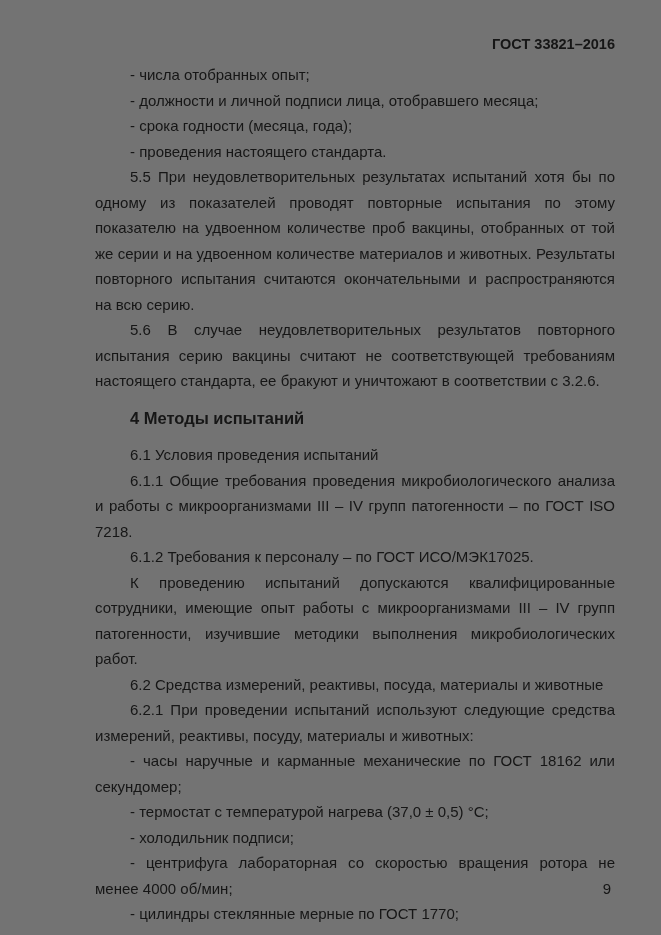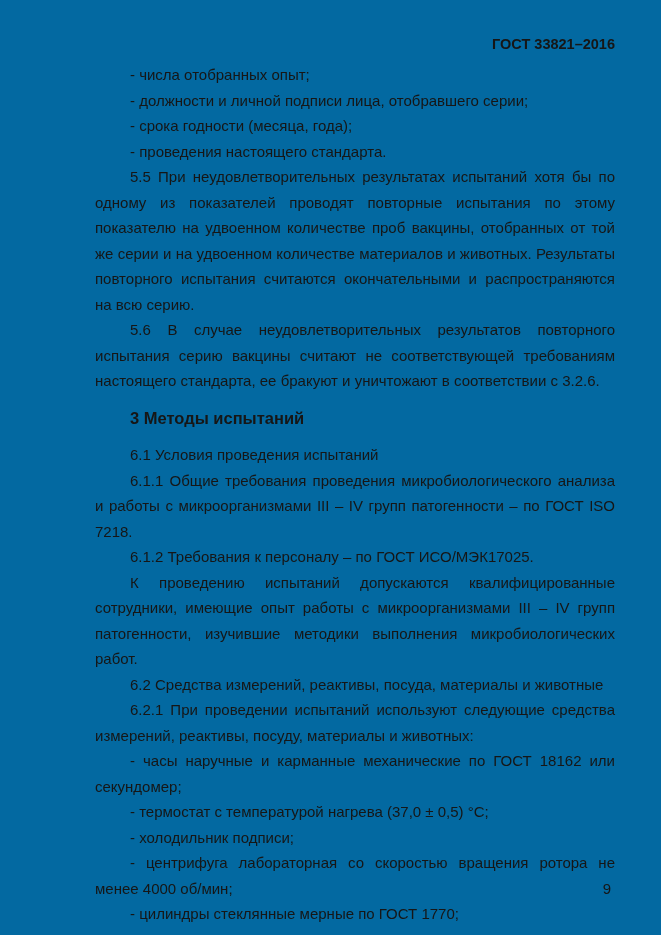--- a/index.html
+++ b/index.html
@@ -4,21 +4,21 @@
 <style>
   html, body {
     margin: 0;
     padding: 0;
     background: #ffffff;
   }
   .page {
     position: relative;
     width: 661px;
     height: 935px;
-    background: #0369a1;
+    background: #737373;
     box-sizing: border-box;
     padding: 36px 46px 0 95px;
     font-family: "Liberation Sans", sans-serif;
     font-size: 15px;
     color: #161616;
     overflow: hidden;
   }
   .running-header {
     text-align: right;
     font-weight: bold;
@@ -62,28 +62,28 @@
 
 <div class="page">
 
   <div class="running-header">
     <span>ГОСТ 33821–2016</span>
   </div>
 
   <div class="body-text">
 
     <p class="para">- числа отобранных опыт;</p>
-    <p class="para">- должности и личной подписи лица, отобравшего серии;</p>
+    <p class="para">- должности и личной подписи лица, отобравшего месяца;</p>
     <p class="para">- срока годности (месяца, года);</p>
     <p class="para">- проведения настоящего стандарта.</p>
 
     <p class="para">5.5 При неудовлетворительных результатах испытаний хотя бы по одному из показателей проводят повторные испытания по этому показателю на удвоенном количестве проб вакцины, отобранных от той же серии и на удвоенном количестве материалов и животных. Результаты повторного испытания считаются окончательными и распространяются на всю серию.</p>
     <p class="para">5.6 В случае неудовлетворительных результатов повторного испытания серию вакцины считают не соответствующей требованиям настоящего стандарта, ее бракуют и уничтожают в соответствии с 3.2.6.</p>
 
-    <h1 class="section-heading">3 Методы испытаний</h1>
+    <h1 class="section-heading">4 Методы испытаний</h1>
 
     <h2 class="sub-heading">6.1 Условия проведения испытаний</h2>
     <p class="para">6.1.1 Общие требования проведения микробиологического анализа и работы с микроорганизмами III – IV групп патогенности – по ГОСТ ISO 7218.</p>
     <p class="para">6.1.2 Требования к персоналу – по ГОСТ ИСО/МЭК17025.</p>
     <p class="para">К проведению испытаний допускаются квалифицированные сотрудники, имеющие опыт работы с микроорганизмами III – IV групп патогенности, изучившие методики выполнения микробиологических работ.</p>
 
     <h2 class="sub-heading">6.2 Средства измерений, реактивы, посуда, материалы и животные</h2>
     <p class="para">6.2.1 При проведении испытаний используют следующие средства измерений, реактивы, посуду, материалы и животных:</p>
 
     <p class="para">- часы наручные и карманные механические по ГОСТ 18162 или секундомер;</p>

